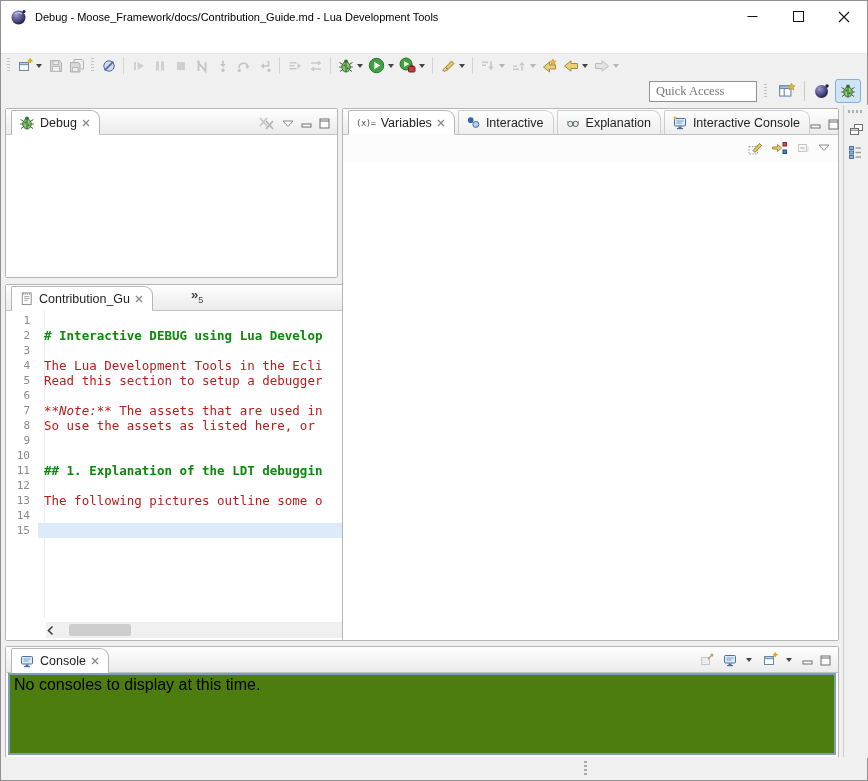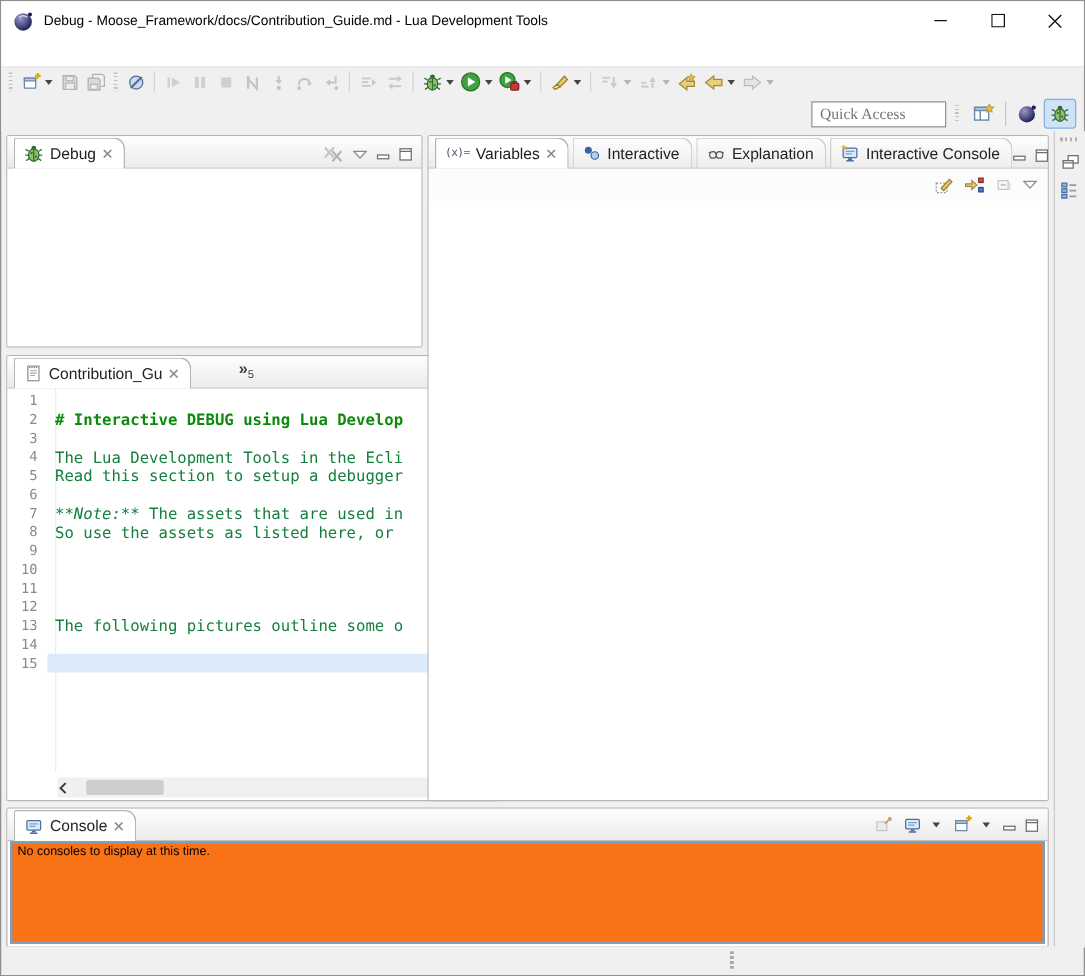--- a/index.html
+++ b/index.html
@@ -46,36 +46,36 @@
   .tb-right { margin-left:auto; display:flex; align-items:center; gap:7px; padding-right:7px; margin-bottom:4px; }
   .chev-more { font-size:13px; font-weight:bold; color:#444; margin-left:38px; margin-bottom:5px; }
   .chev-more sub { font-size:9px; font-weight:normal; }
 
   
   .editor-body { position:absolute; left:0; right:0; top:26px; bottom:0; background:#fff; overflow:hidden; }
   .ed-lines { position:absolute; left:0; top:0; right:17px; bottom:22px; overflow:hidden; padding-top:2px; }
   .ruler-sep { position:absolute; left:38px; top:0; bottom:22px; width:1px; background:#ececec; }
   .ed-line { display:flex; height:15px; line-height:15px; }
   .ed-line .ln { width:32px; text-align:right; padding-right:8px; color:#8a8a8a; font-size:11px; font-family:"DejaVu Sans Mono",monospace; flex:0 0 auto; }
-  .ed-line .code { flex:1; font-family:"DejaVu Sans Mono",monospace; font-size:12.5px; color:#15803d; white-space:pre; overflow:hidden; padding-left:6px; }
+  .ed-line .code { flex:1; font-family:"DejaVu Sans Mono",monospace; font-size:12.5px; color:#b91c1c; white-space:pre; overflow:hidden; padding-left:6px; }
   .ed-line.heading .code { color:#0b8a0b; font-weight:bold; }
   .ed-line.current .code { background:#dcebfa; }
   .em { font-style:italic; }
   .vup { position:absolute; top:4px; right:4px; }
   .vdn { position:absolute; bottom:26px; right:4px; }
   .hrow { position:absolute; left:40px; right:16px; bottom:2px; height:16px; background:#f0f0f0; display:flex; align-items:center; }
   .htrack { flex:1; position:relative; height:100%; }
   .hthumb { position:absolute; left:14px; top:2px; height:12px; width:62px; background:#cdcdcd; border-radius:2px; }
 
   
   .vtoolbar { height:26px; display:flex; justify-content:flex-end; align-items:center; gap:7px; padding-right:8px; background:#fcfcfc; }
   .vars-glyph { font-size:9px; color:#556; letter-spacing:-0.5px; font-family:"DejaVu Sans Mono",monospace; }
 
   
-  .console-body { position:absolute; left:2px; right:2px; top:26px; bottom:2px; border:2px solid #7f9db9; background:#f97316; font-size:10px; color:#000; padding:1px 4px; }
+  .console-body { position:absolute; left:2px; right:2px; top:26px; bottom:2px; border:2px solid #7f9db9; background:#4d7c0f; font-size:16px; color:#000; padding:1px 4px; }
 
   
   .right-trim { position:absolute; left:842px; top:104px; width:25px; height:653px; background:#f0f0f0; border-left:1px solid #cacaca; display:flex; flex-direction:column; align-items:center; padding-top:5px; gap:9px; }
   .hdots { width:16px; height:3px; background:repeating-linear-gradient(to right,#b0b0b0 0 2px,transparent 2px 4px); }
   .statusbar { position:absolute; left:1px; right:1px; bottom:1px; height:22px; background:#f0f0f0; }
   .vdots { position:absolute; left:583px; top:760px; width:3px; height:14px; background:repeating-linear-gradient(to bottom,#a8a8a8 0 2px,transparent 2px 4px); }
 
   svg { display:block; }
 </style>
 </head>
@@ -455,20 +455,21 @@
           <div class="ed-line">
             <span class="ln">9</span>
             <span class="code"><i class="em"></i><span></span></span>
           </div>
           <div class="ed-line">
             <span class="ln">10</span>
             <span class="code"><i class="em"></i><span></span></span>
           </div>
           <div class="ed-line heading">
             <span class="ln">11</span>
+            <span class="code"><i class="em"></i><span>## 1. Explanation of the LDT debuggin</span></span>
           </div>
           <div class="ed-line">
             <span class="ln">12</span>
             <span class="code"><i class="em"></i><span></span></span>
           </div>
           <div class="ed-line">
             <span class="ln">13</span>
             <span class="code"><i class="em"></i><span>The following pictures outline some o</span></span>
           </div>
           <div class="ed-line">

